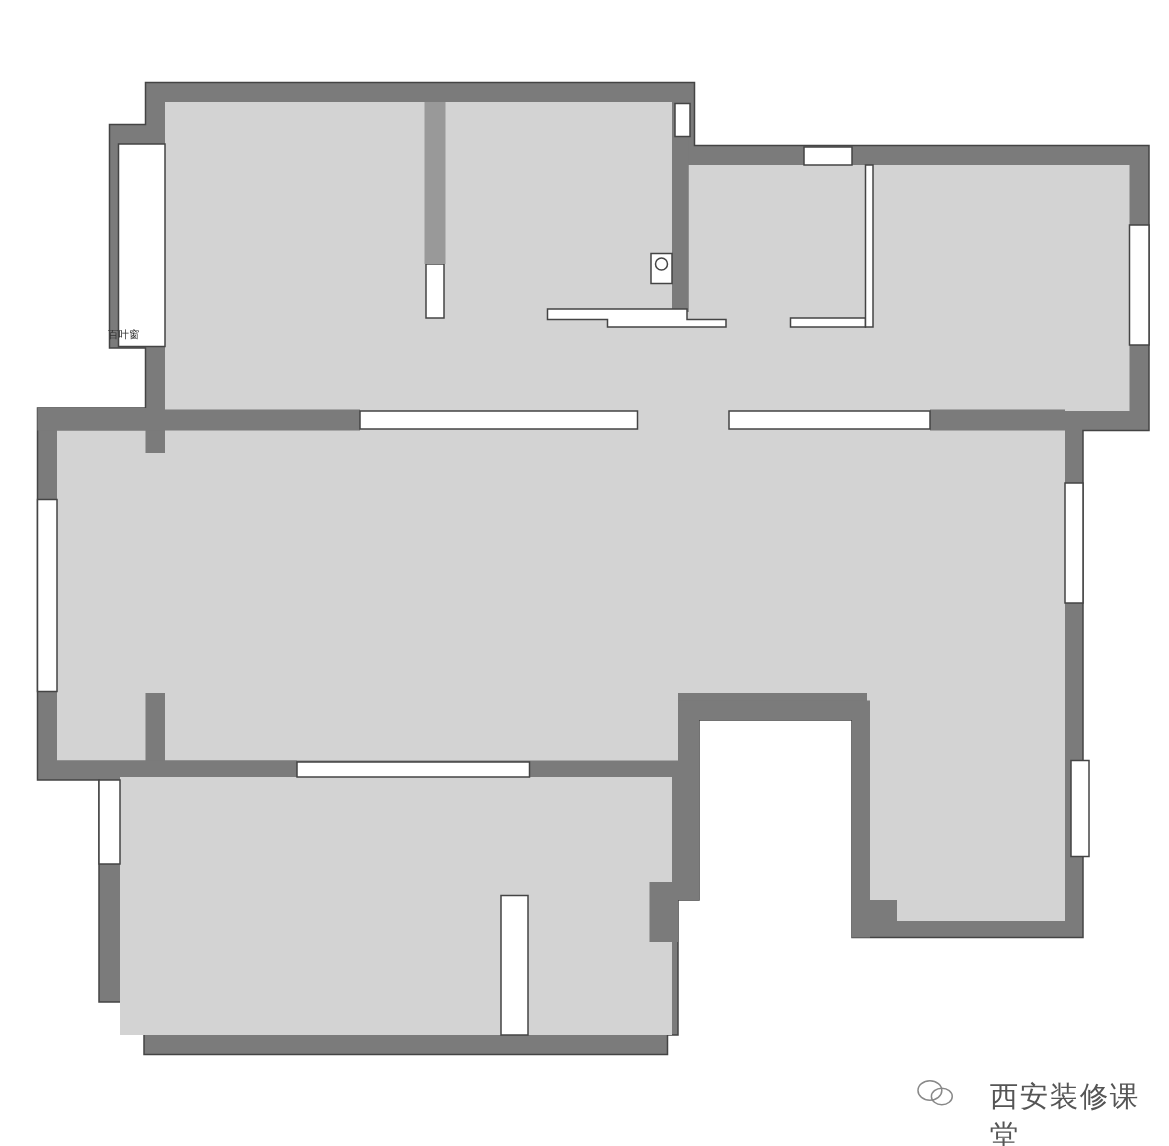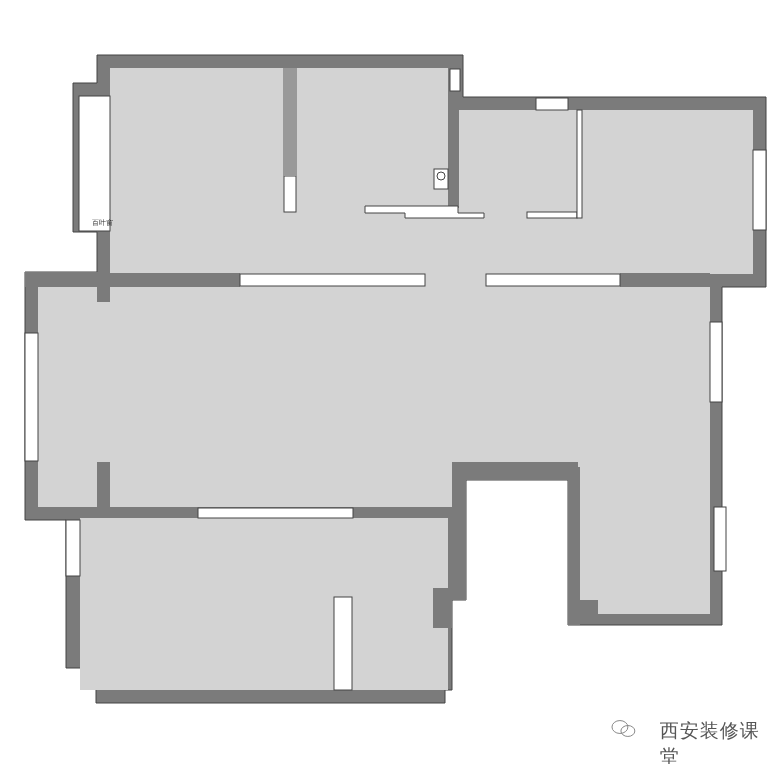--- a/index.html
+++ b/index.html
@@ -1,20 +1,20 @@
 <!DOCTYPE html>
 <html><head>
 <meta charset="utf-8">
 <style>
   html,body{margin:0;padding:0;background:#ffffff;}
   body{width:779px;height:764px;position:relative;overflow:hidden;font-family:"DejaVu Sans",sans-serif;}
   svg{position:absolute;left:0;top:0;}
   .wm{position:absolute;left:610px;top:718px;display:flex;align-items:flex-start;gap:22px;}
   .wm-text{font-size:19px;color:#555;letter-spacing:1px;}
-  .lbl{position:absolute;left:92px;top:218px;font-size:7px;color:#333;}
+  .lbl{position:absolute;left:72px;top:218px;font-size:7px;color:#333;}
 </style>
 </head>
 <body>
 
 <svg width="779" height="764" viewBox="0 0 779 764">
 
   <g fill="#7b7b7b" stroke="#444" stroke-width="1">
 
     <polygon points="97,55 463,55 463,97 766,97 766,287 722,287 722,625 568,625 568,480 466,480 466,600 452,600 452,690 445,690 445,703 96,703 96,668 66,668 66,520 25,520 25,272 97,272 97,232 73,232 73,83 97,83"></polygon>
   </g>

